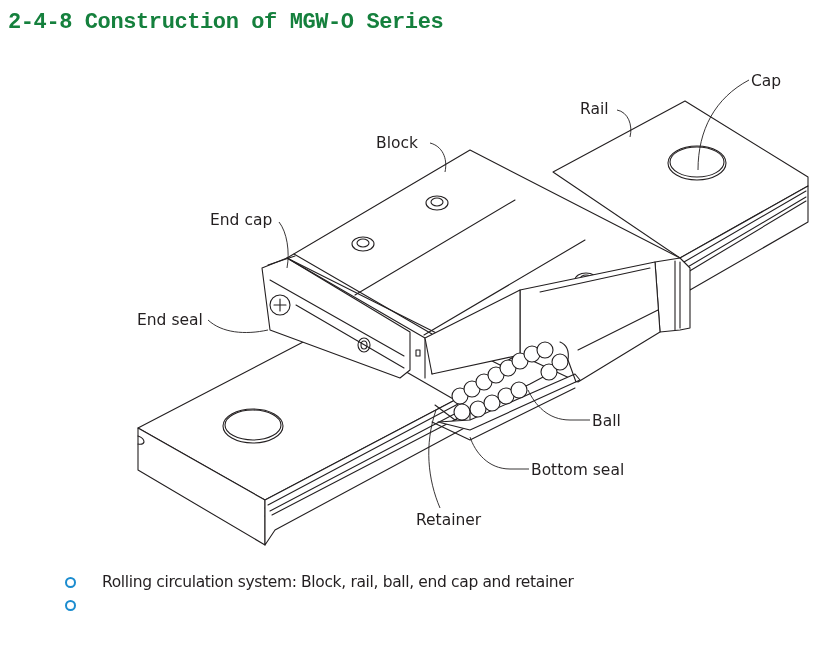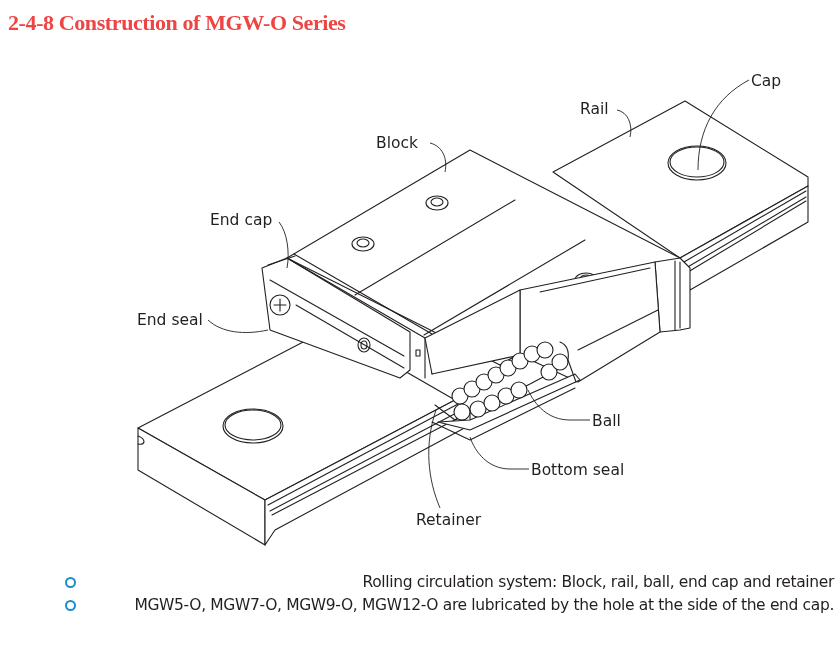--- a/index.html
+++ b/index.html
@@ -4,42 +4,42 @@
   <style>
     html, body { margin: 0; padding: 0; background: #ffffff; }
     body {
       width: 835px; height: 672px; position: relative; overflow: hidden;
       font-family: "DejaVu Sans", "Liberation Sans", sans-serif;
       color: #231f20;
     }
     .title {
       position: absolute; left: 8px; top: 10px;
       font-size: 22px; font-weight: bold; letter-spacing: -0.4px;
-      color: #ef4444; white-space: nowrap;
-      font-family: Liberation Serif, serif;
+      color: #15803d; white-space: nowrap;
+      font-family: Liberation Mono, monospace;
     }
     .diagram { position: absolute; left: 0; top: 0; width: 835px; height: 560px; }
     .diagram svg { width: 835px; height: 560px; display: block; }
     .dl { fill: none; stroke: #231f20; stroke-width: 1.1; stroke-linejoin: round; stroke-linecap: round; }
     .dw { fill: #ffffff; stroke: #231f20; stroke-width: 1.1; stroke-linejoin: round; }
     .lead { fill: none; stroke: #231f20; stroke-width: 0.9; }
     .lbl { font-family: "DejaVu Sans", sans-serif; font-size: 15.5px; fill: #231f20; }
     .bullets {
       position: absolute; left: 64px; top: 571px; width: 770px;
       list-style: none; margin: 0; padding: 0;
       font-size: 15.5px; line-height: 22.5px; color: #231f20;
       font-family: "DejaVu Sans", sans-serif;
     }
     .bullets li { position: relative; padding-left: 38px; margin: 0; }
     .bullet-icon {
       position: absolute; left: 1px; top: 6px;
       width: 7px; height: 7px; border: 2.6px solid #1b8ccf; border-radius: 50%;
       box-sizing: content-box;
     }
-    .line { display: block; white-space: nowrap; letter-spacing: -0.35px; text-align: right; }
+    .line { display: block; white-space: nowrap; letter-spacing: -0.35px; }
   </style>
 </head>
 <body>
 
 <div class="title">2-4-8 Construction of MGW-O Series</div>
 
 <div class="diagram">
   <svg viewBox="0 0 835 560" xmlns="http://www.w3.org/2000/svg">
 
     <g>
@@ -170,15 +170,14 @@
   </svg>
 </div>
 
 <ul class="bullets">
   <li>
     <span class="bullet-icon" style="border-color: rgb(27, 140, 207);"></span>
     <span class="line">Rolling circulation system: Block, rail, ball, end cap and retainer</span>
   </li>
   <li>
     <span class="bullet-icon" style="border-color: rgb(27, 140, 207);"></span>
-    <span class="line">MGW5-O, MGW7-O, MGW9-O, MGW12-O are lubricated by the hole at the side of the end cap.</span>
   </li>
 </ul>
 
 </body></html>

